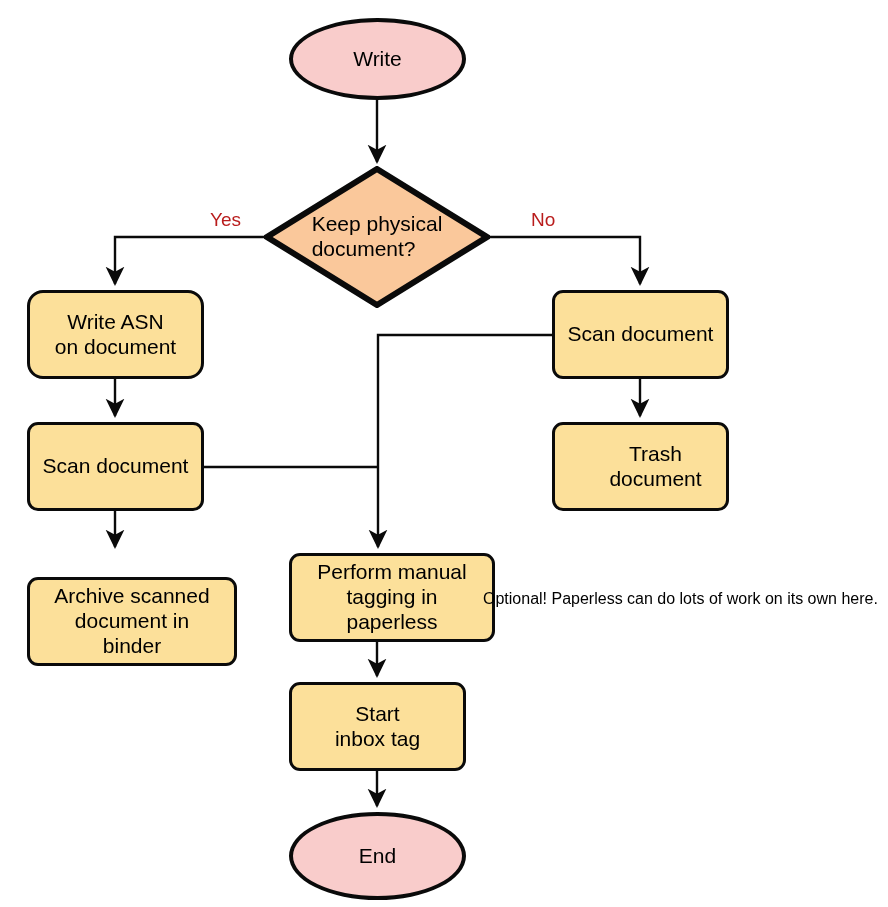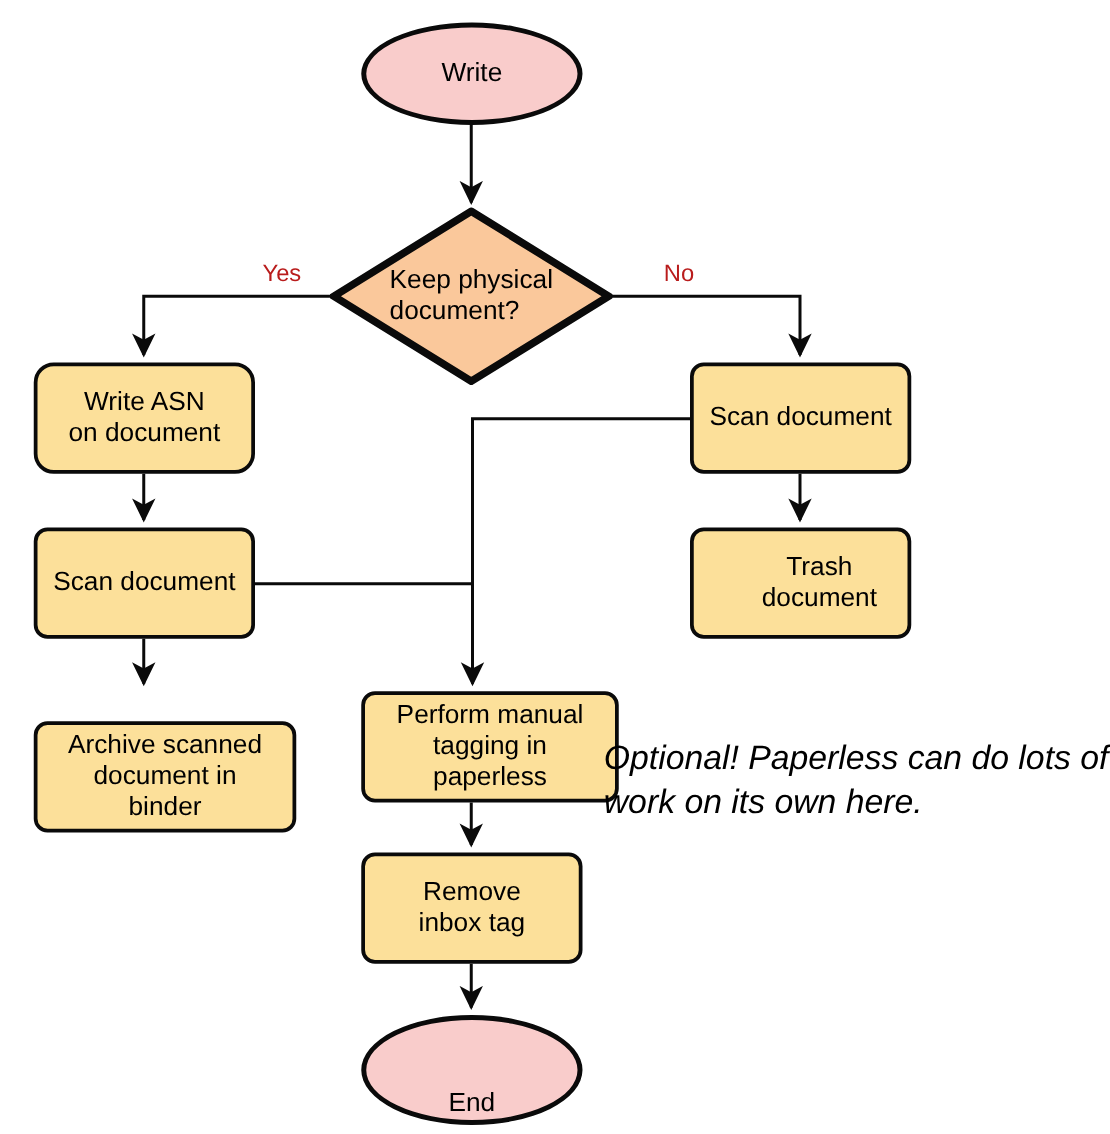--- a/index.html
+++ b/index.html
@@ -70,22 +70,21 @@
   }
   .edge-label {
     position: absolute;
     font-size: 19px;
     color: #b91c1c;
     line-height: 1;
     white-space: nowrap;
   }
   .annotation {
     position: absolute;
-    font-style: italic;
-    font-size: 27px;
+    font-size: 16px;
     line-height: 1.3;
     color: #000000;
     width: 404px;
   }
 </style>
 </head>
 <body>
 
 <div id="canvas">
 
@@ -158,23 +157,23 @@
     <span>Trash document</span>
   </div>
 
   <div class="node node-process" style="left:289px; top:553px; width:206px; height:89px;justify-content:center;">
     <span>Perform manual
 tagging in
 paperless</span>
   </div>
 
   <div class="node node-process" style="left:289px; top:682px; width:177px; height:89px;">
-    <span>Remove
+    <span>Start
 inbox tag</span>
   </div>
 
-  <div class="node node-terminator" style="left:289px; top:812px; width:177px; height:88px;align-items:flex-end;">
+  <div class="node node-terminator" style="left:289px; top:812px; width:177px; height:88px;">
     <span>End</span>
   </div>
 
   <div class="annotation" style="left:483px; top:589px;">Optional! Paperless can do lots of work on its own here.</div>
 
 </div>
 
 </body></html>

